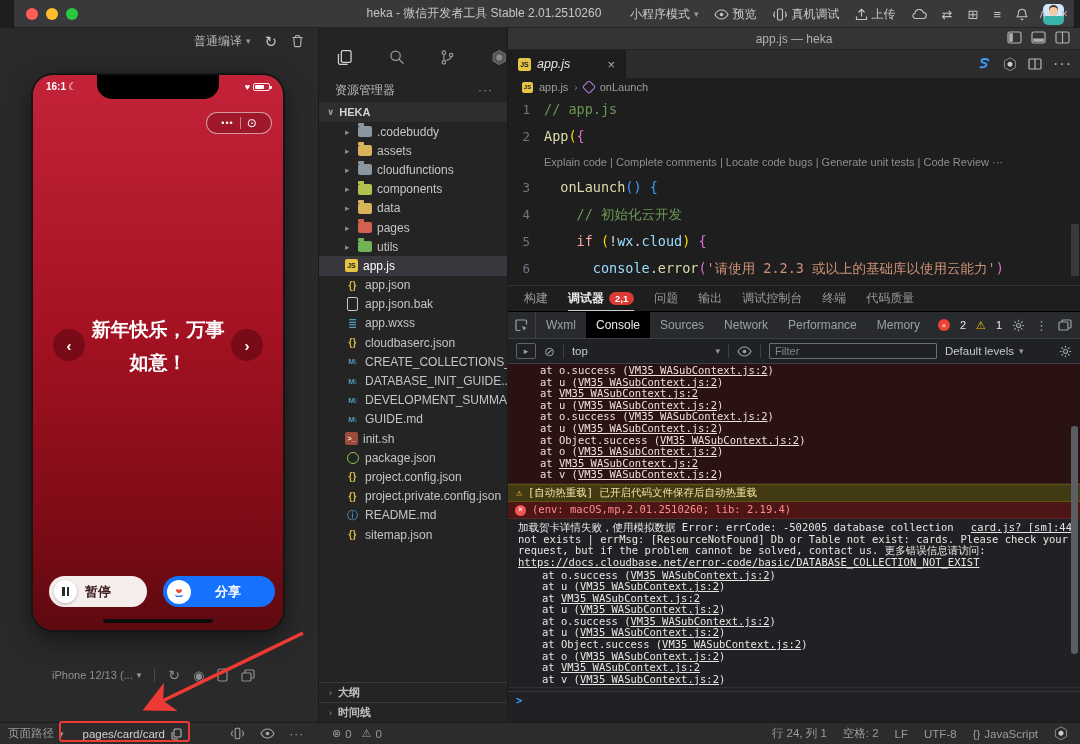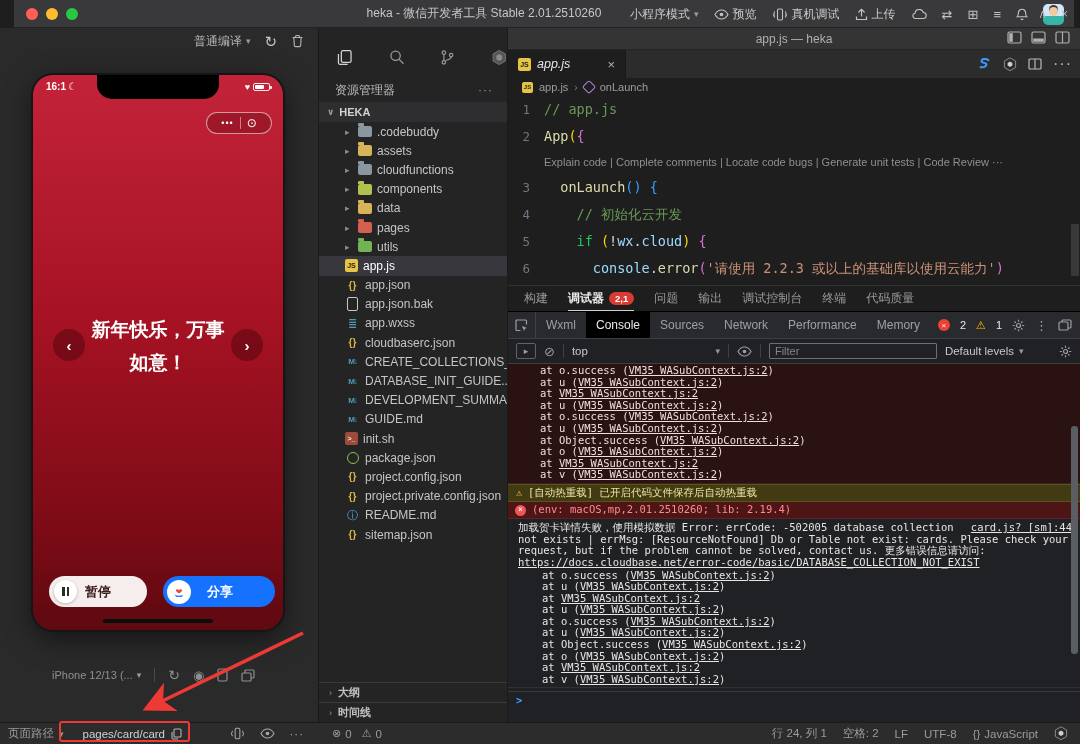--- a/index.html
+++ b/index.html
@@ -41,21 +41,21 @@
   .cap-sep{width:1px;height:12px;background:rgba(255,255,255,.45)}
   .cap-target{font-size:12px;line-height:1}
   .greeting{position:absolute;top:238px;left:0;right:0;text-align:center;color:#fff;font-size:19px;font-weight:bold;line-height:33px}
   .nav-btn{position:absolute;top:254px;width:32px;height:32px;border-radius:50%;background:rgba(70,3,12,.45);color:#fff;display:flex;align-items:center;justify-content:center;font-size:15px;font-weight:bold}
   .nav-btn.l{left:20px}.nav-btn.r{right:20px}
   .p-buttons{position:absolute;bottom:23px;left:16px;display:flex;gap:16px;align-items:center}
   .btn-pause{width:98px;height:31px;border-radius:17px;background:#f5eeec;display:flex;align-items:center;padding-left:5px;gap:8px}
   .pause-circle{width:23px;height:23px;border-radius:50%;background:#fff;box-shadow:0 1px 3px rgba(0,0,0,.25);display:flex;align-items:center;justify-content:center}
   .pause-bars{width:7px;height:9px;background:linear-gradient(90deg,#2b2b2b 0 2.5px,transparent 2.5px 4.5px,#2b2b2b 4.5px 7px)}
   .btn-pause .lbl{color:#3d2020;font-size:13px;font-weight:bold}
-  .btn-share{width:112px;height:31px;border-radius:17px;background:#1472ff;display:flex;align-items:center;padding-left:4px;gap:16px}
+  .btn-share{width:112px;height:31px;border-radius:17px;background:#1472ff;display:flex;align-items:center;padding-left:4px;gap:24px}
   .share-circle{width:24px;height:24px;border-radius:50%;background:#fff;display:flex;align-items:center;justify-content:center}
   .btn-share .lbl{color:#fff;font-size:13px;font-weight:bold}
   .home-bar{position:absolute;bottom:7px;left:50%;transform:translateX(-50%);width:110px;height:4px;border-radius:3px;background:#0d0d0d}
   .device-row{position:absolute;left:52px;top:640px;display:flex;align-items:center;gap:13px;color:#8f8f8f;font-size:11px}
   .device-row .sep{width:1px;height:14px;background:#4a4a4a}
 
   
   .act-row{height:26px;margin-top:16px;display:flex;align-items:center;gap:36px;padding-left:18px;color:#9a9a9a}
   .exp-header{height:24px;display:flex;align-items:center;justify-content:space-between;padding:0 14px 0 16px;color:#bcbcbc;font-size:12px;margin-top:8px}
   .root-row{height:20px;display:flex;align-items:center;gap:5px;padding-left:8px;background:#2e2e30;color:#d2d2d2;font-size:11px;font-weight:bold}
@@ -94,21 +94,21 @@
   .jsbadge{width:13px;height:13px;border-radius:2px;background:#e6c545;color:#222;font-size:7px;font-weight:bold;display:flex;align-items:center;justify-content:center;flex:0 0 auto}
   .tab-right{position:absolute;right:8px;top:0;height:28px;display:flex;align-items:center;gap:11px;color:#b9b9b9}
   .breadcrumb{height:18px;display:flex;align-items:center;gap:6px;padding-left:14px;font-size:11px;color:#9d9d9d;background:#1e1e1e}
   .bc-sep{font-size:10px;color:#7c7c7c}
   .sym-method{color:#b180d7;font-size:10px;border:1px solid #b180d7;border-radius:2px;width:10px;height:10px;display:flex;align-items:center;justify-content:center;transform:rotate(45deg);line-height:1}
   .code{flex:0 0 189px;position:relative;font-family:"DejaVu Sans Mono",monospace;font-size:13.5px;overflow:hidden}
   .code-row{display:flex;line-height:27px;white-space:pre}
   .gut{width:36px;text-align:right;padding-right:14px;color:#6e7681;flex:0 0 auto;font-size:12.5px}
   .cbody{color:#d4d4d4}
   .iguide{display:inline-block;width:2ch;box-shadow:inset 1px 0 0 #2e2e2e}
-  .tk-cmt{color:#6a9955}.tk-fn{color:#dcdcaa}.tk-kw{color:#22c55e}.tk-var{color:#9cdcfe}
+  .tk-cmt{color:#6a9955}.tk-fn{color:#dcdcaa}.tk-kw{color:#fca5a5}.tk-var{color:#9cdcfe}
   .tk-str{color:#ce9178}.tk-b1{color:#ffd700}.tk-b2{color:#da70d6}.tk-b3{color:#3b9eff}.tk-op{color:#d4d4d4}
   .code-lens{padding-left:36px;line-height:24px;font-size:11px;color:#8f8f8f;font-family:"Liberation Sans",sans-serif;cursor:pointer}
   .code-sb{position:absolute;right:1px;top:128px;width:8px;height:52px;background:rgba(255,255,255,.12);border-radius:1px}
 
   
   .panel-tabs{height:26px;display:flex;align-items:center;gap:20px;padding-left:16px;font-size:12px;color:#9b9b9b;border-top:1px solid #333;position:relative;background:#1e1e1e}
   .ptab{display:flex;align-items:center;gap:5px;height:100%;cursor:pointer}
   .ptab.on{color:#eaeaea;font-weight:bold;box-shadow:inset 0 -1px 0 #cfcfcf}
   .pbadge{background:#d93a34;color:#fff;font-size:9.5px;font-weight:bold;border-radius:8px;padding:1px 6px;line-height:1.2}
   .ptabs-right{position:absolute;right:12px;display:flex;gap:14px;color:#b0b0b0;font-size:12px}

